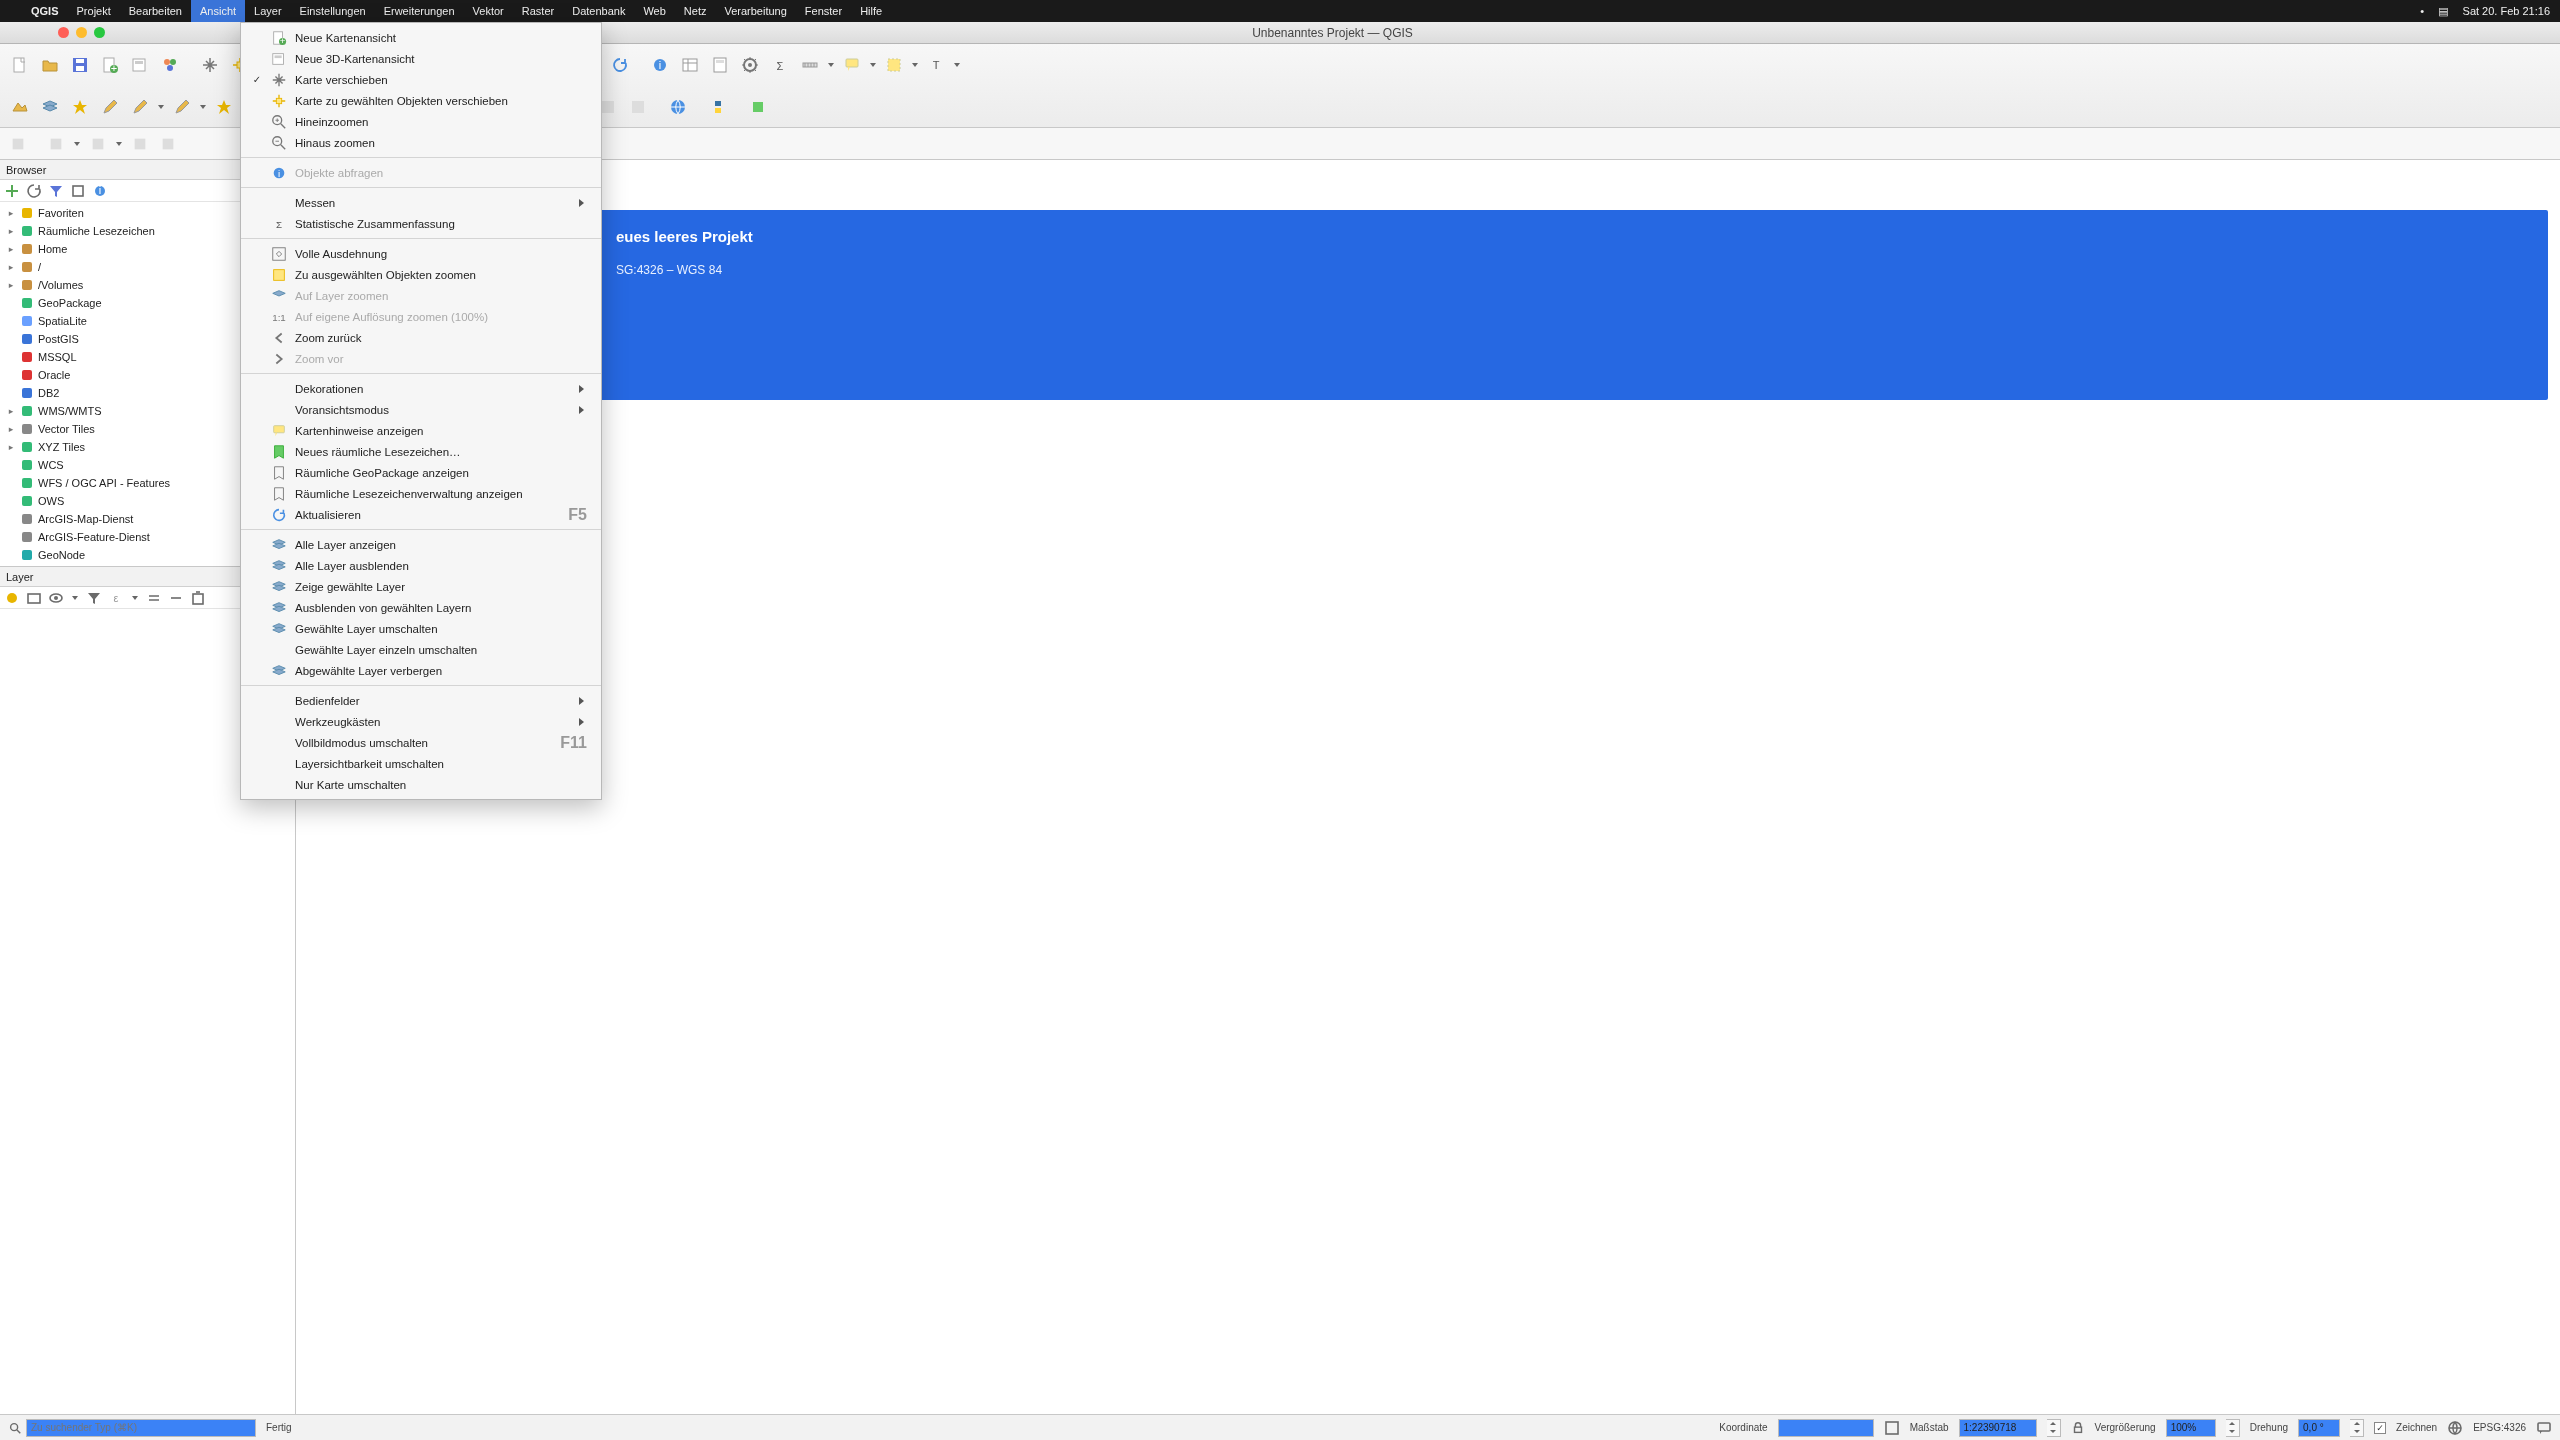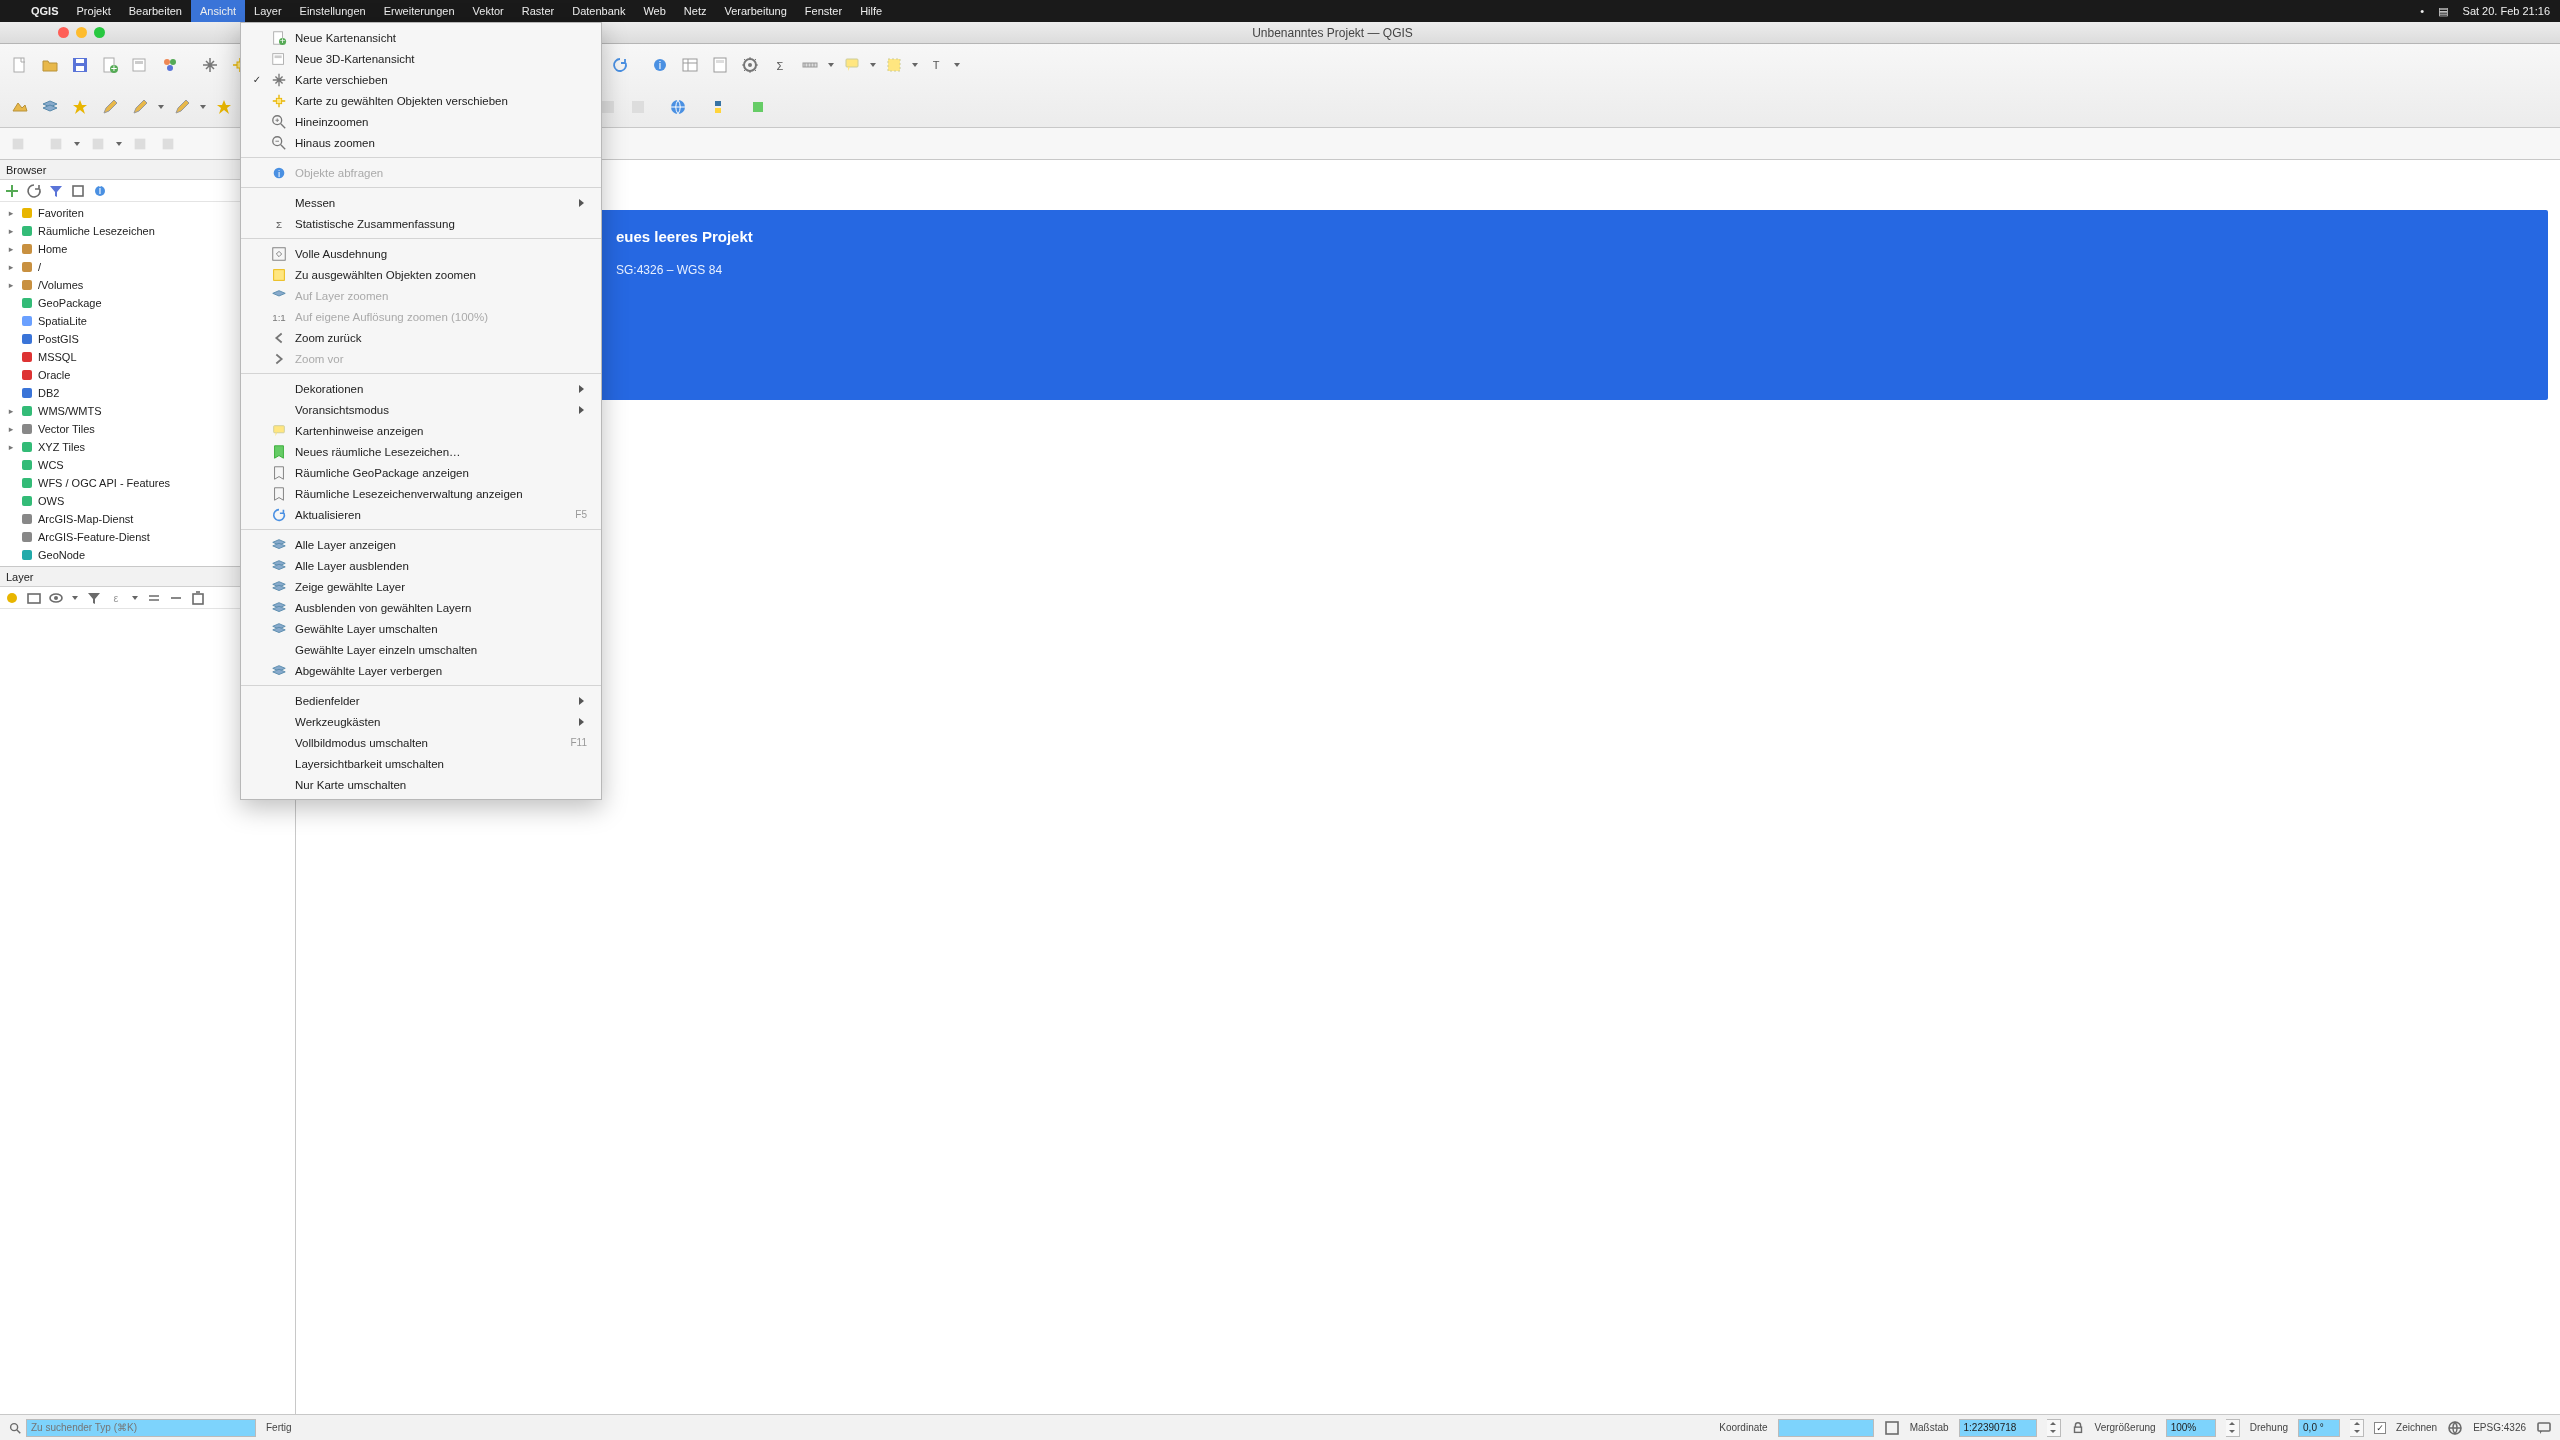--- a/index.html
+++ b/index.html
@@ -56,29 +56,29 @@
 #welcome .w-title{font-size:15px;font-weight:600;color:#fff;margin-bottom:18px;}
 #welcome .w-sub{font-size:12px;color:#e8f0ff;}
 
 
 #dropdown{position:absolute;top:22px;left:240px;width:362px;background:#f6f6f6;border:1px solid #b8b8b8;box-shadow:0 8px 24px rgba(0,0,0,.25);padding:4px 0;z-index:100;}
 .dd-item{height:21px;display:flex;align-items:center;padding:0 14px 0 10px;gap:8px;cursor:default;}
 .dd-item.disabled .dd-label{color:#aaa;}
 .dd-item .dd-icon{width:16px;height:16px;display:flex;align-items:center;justify-content:center;flex-shrink:0;}
 .dd-item .dd-check{width:12px;text-align:center;font-size:10px;color:#333;}
 .dd-item .dd-label{flex:1;font-size:11.5px;color:#222;}
-.dd-item .dd-short{font-size:10px;color:#999;}
+.dd-item .dd-short{font-size:16px;color:#999;font-weight:bold;}
 .dd-item .dd-arrow{width:8px;height:8px;}
 .dd-item .dd-arrow::after{content:"";display:block;border-top:4px solid transparent;border-bottom:4px solid transparent;border-left:5px solid #555;}
 .dd-sep{height:1px;background:#d4d4d4;margin:4px 0;}
 
 
 #statusbar{position:absolute;left:0;right:0;bottom:0;height:26px;background:#f2f2f2;border-top:1px solid #c8c8c8;display:flex;align-items:center;padding:0 8px;gap:10px;}
 #statusbar .sfield{display:flex;align-items:center;gap:4px;}
-#statusbar input{height:18px;border:1px solid #bbb;background:#7dd3fc;padding:0 4px;font-size:10px;}
+#statusbar input{height:18px;border:1px solid #bbb;background:#3b82f6;padding:0 4px;font-size:10px;}
 #statusbar .slabel{font-size:10px;color:#444;}
 .spin{width:14px;height:18px;border:1px solid #bbb;border-left:none;background:#f8f8f8;display:flex;flex-direction:column;}
 .spin div{flex:1;display:flex;align-items:center;justify-content:center;}
 .spin div::after{content:"";border-left:3px solid transparent;border-right:3px solid transparent;}
 .spin div:first-child::after{border-bottom:3px solid #666;}
 .spin div:last-child::after{border-top:3px solid #666;}
 #locate{width:230px;}
 .sb-spacer{flex:1;}
 .chk{width:12px;height:12px;border:1px solid #888;background:#fff;display:inline-flex;align-items:center;justify-content:center;font-size:9px;color:#333;}
 

